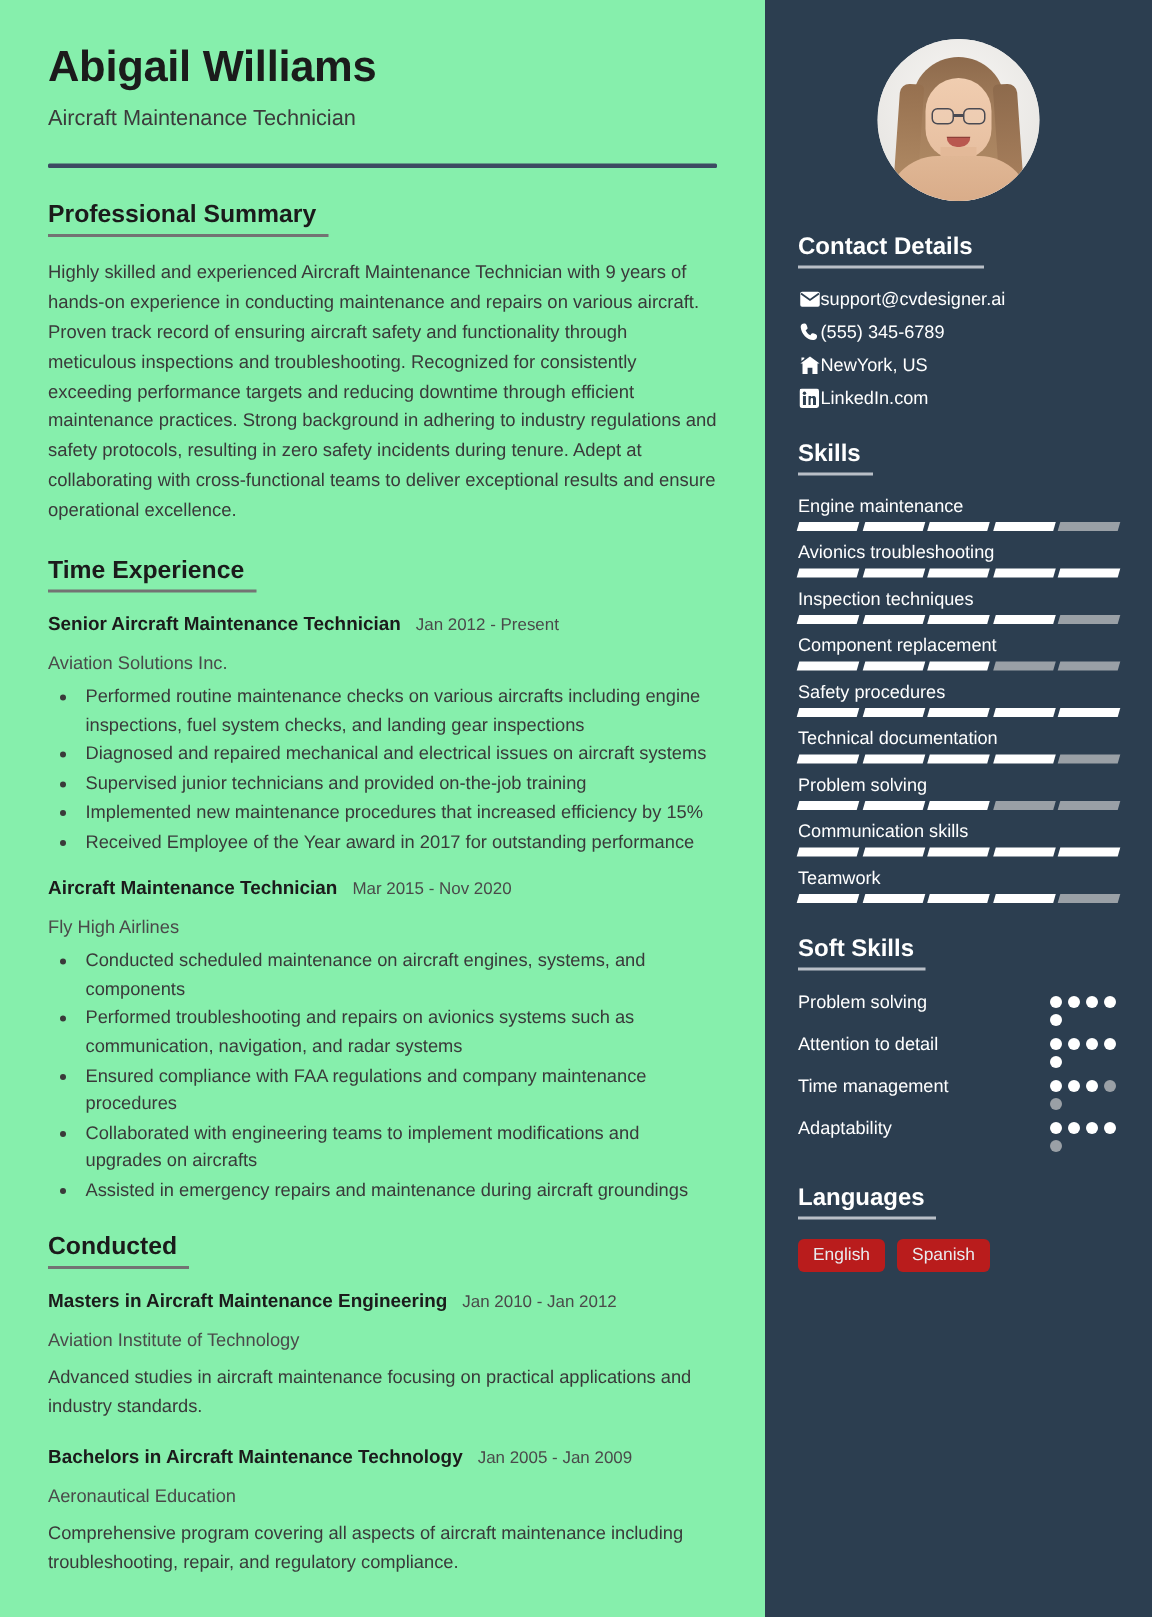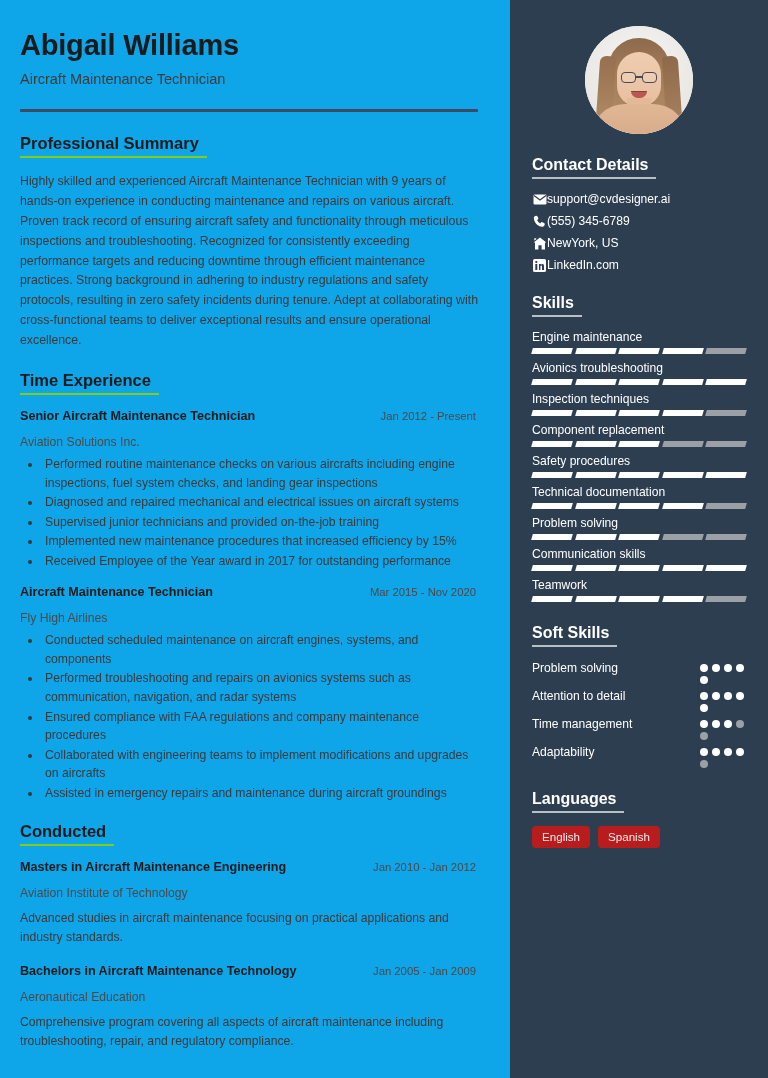--- a/index.html
+++ b/index.html
@@ -15,22 +15,22 @@
     position: relative;
     width: 768px;
     height: 1078px;
     display: flex;
     background: #ffffff;
   }
 
   
   .left {
     width: 510px;
-    padding: 30px 32px 0 20px;
-    background: #0ea5e9;
+    padding: 30px 32px 0 32px;
+    background: #86efac;
   }
   .name {
     font-size: 29px;
     font-weight: bold;
     color: #1b1b1b;
     letter-spacing: -0.2px;
     line-height: 1.1;
     margin: 0 0 9px 0;
   }
   .role {
@@ -43,38 +43,37 @@
     margin: 22px 0 22px 0;
     height: 3px;
     background: #3c4b62;
     border-radius: 1px;
   }
   .sec-title {
     font-size: 16.5px;
     font-weight: bold;
     color: #1b1b1b;
     display: inline-block;
-    border-bottom: 2px solid #84cc16;
+    border-bottom: 2px solid #737373;
     padding-bottom: 3px;
     padding-right: 8px;
     margin: 0 0 14px 0;
   }
   .section { margin-bottom: 20px; }
   .summary-text {
     font-size: 12.3px;
     line-height: 1.62;
     color: #3a3a3a;
     margin: 0;
     text-align: left;
   }
 
   .entry { margin-bottom: 15px; }
   .entry-head {
     display: flex;
-    justify-content: space-between;
     align-items: baseline;
     gap: 10px;
   }
   .entry-title {
     font-size: 12.6px;
     font-weight: bold;
     color: #1b1b1b;
   }
   .entry-date {
     font-size: 11.3px;

